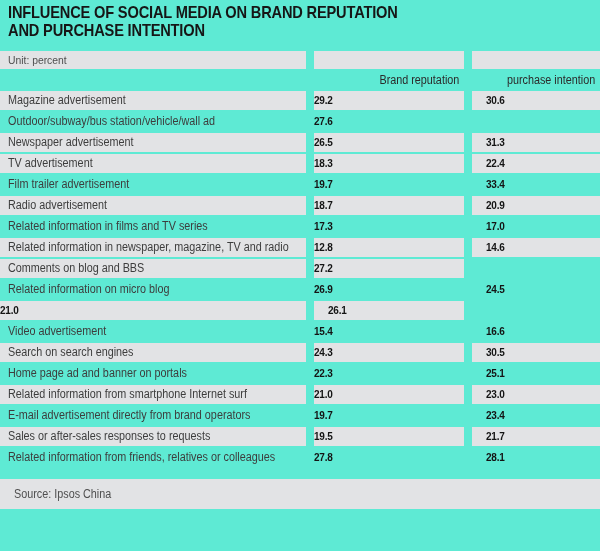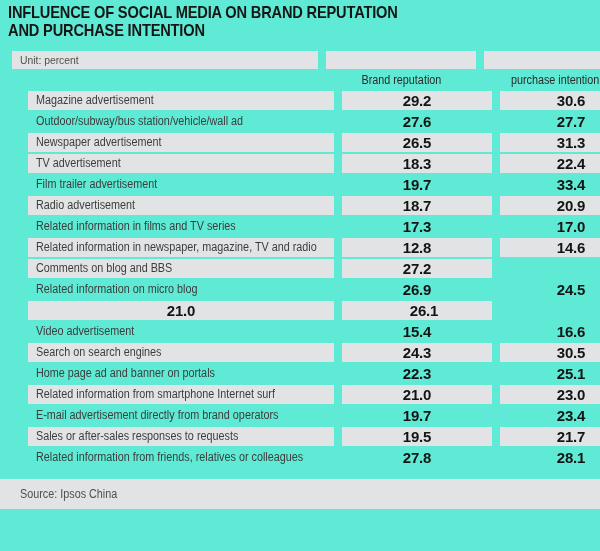--- a/index.html
+++ b/index.html
@@ -23,72 +23,71 @@
   .title .tline {
     display: inline-block;
     transform: scaleX(0.86);
     transform-origin: left center;
     white-space: nowrap;
   }
   .grid-row {
     display: grid;
     grid-template-columns: 306px 150px 128px;
     column-gap: 8px;
-    padding-left: 12px;
   }
   .unit-band { margin-top: 11px; height: 18px; }
   .unit-band .cell { background: #e2e3e5; height: 18px; }
   .unit-band .cell.first {
     font-size: 11.5px;
     color: #4f4f4f;
     line-height: 18px;
     padding-left: 8px;
   }
   .unit-band .condense, .head-row .condense, .source-band .condense, .cell .condense {
     display: inline-block;
     transform: scaleX(0.9);
     transform-origin: left center;
     white-space: nowrap;
   }
   .head-row { height: 22px; }
   .head-row .cell {
     font-size: 12px;
     color: #2b2b2b;
     line-height: 22px;
-    text-align: center;
+    text-align: right;
   }
   .head-row .cell .condense { transform-origin: center center; }
   .head-row .cell.col-c { padding-left: 14px; }
-  .rows { margin-top: 0; margin-left: 16px; }
+  .rows { margin-top: 0; }
   .data-row { height: 19px; margin-bottom: 2px; }
   .data-row .cell { height: 19px; line-height: 19px; }
   .data-row.shaded .cell { background: #e2e3e5; }
   .data-row .cell.label-cell {
     font-size: 12px;
     color: #3d3d3d;
     padding-left: 8px;
     white-space: nowrap;
     overflow: visible;
   }
   .data-row .cell.value-cell {
-    font-size: 15px;
+    font-size: 10px;
     font-weight: 700;
     color: #141414;
-    text-align: center;
+    text-align: left;
     letter-spacing: -0.2px;
   }
   .data-row .cell.col-c { padding-left: 14px; }
   .source-band {
     margin-top: 12px;
     height: 30px;
     background: #e2e3e5;
     font-size: 12px;
     color: #4f4f4f;
     line-height: 30px;
-    padding-left: 20px;
+    padding-left: 14px;
   }
 </style>
 </head>
 <body>
 
 <div class="figure">
 
   <div class="title">
     <span class="tline">INFLUENCE OF SOCIAL MEDIA ON BRAND REPUTATION</span><br>
     <span class="tline">AND PURCHASE INTENTION</span>
@@ -118,21 +117,20 @@
       <span class="condense">Magazine advertisement</span>
     </div>
     <div class="cell value-cell col-b">29.2</div>
     <div class="cell value-cell col-c">30.6</div>
   </div>
       <div class="grid-row data-row">
     <div class="cell label-cell">
       <span class="condense">Outdoor/subway/bus station/vehicle/wall ad</span>
     </div>
     <div class="cell value-cell col-b">27.6</div>
-    <div class="cell value-cell col-c">27.7</div>
   </div>
       <div class="grid-row data-row shaded">
     <div class="cell label-cell">
       <span class="condense">Newspaper advertisement</span>
     </div>
     <div class="cell value-cell col-b">26.5</div>
     <div class="cell value-cell col-c">31.3</div>
   </div>
       <div class="grid-row data-row shaded">
     <div class="cell label-cell">

